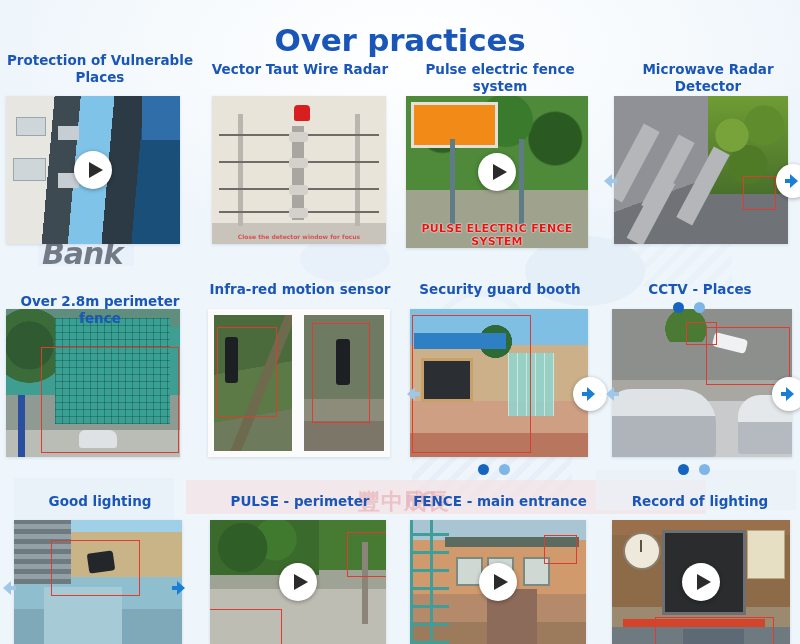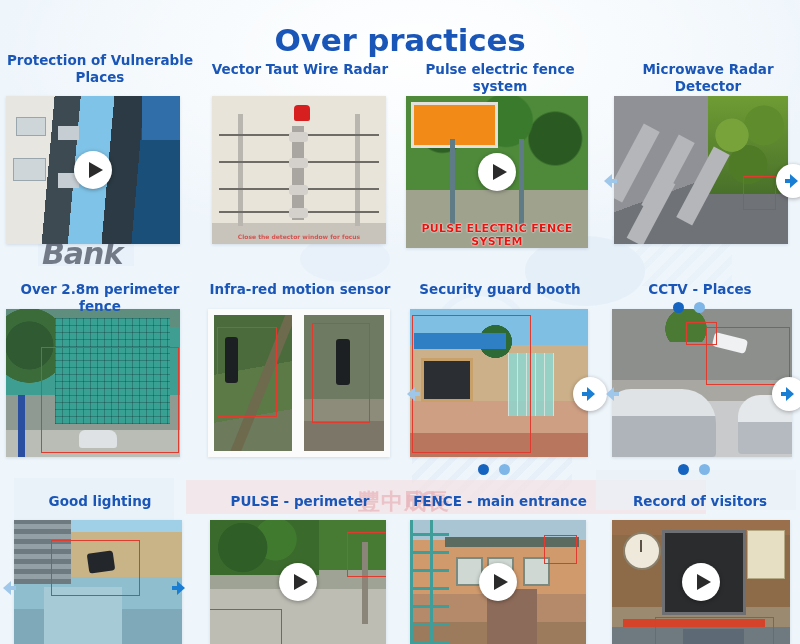--- a/index.html
+++ b/index.html
@@ -378,21 +378,21 @@
 
   <div class="dots" style="left:673px;top:250px;">
     <span class="dot on"></span>
     <span class="dot off"></span>
   </div>
 </div>
 
 <div class="row" style="top:278px;height:200px;">
 
   <div class="cell" style="left:0px;">
-    <div class="cap" style="top:3px;text-align:center;">Over 2.8m perimeter fence</div>
+    <div class="cap" style="top:15px;text-align:center;">Over 2.8m perimeter fence</div>
     <div class="frame" style="left:6px;top:31px;width:174px;height:148px;">
       <div class="photo p-green">
         <div class="tree"></div>
         <div class="mesh"></div>
         <div class="car"></div>
         <div class="pole"></div>
       </div>
       <div class="rbox" style="left:20%;top:26%;width:78%;height:70%;"></div>
     </div>
   </div>
@@ -522,21 +522,21 @@
         <div class="win" style="left:44%;top:30%;width:13%;height:20%;"></div>
         <div class="win" style="left:64%;top:30%;width:13%;height:20%;"></div>
         <div class="post"></div>
       </div>
       <div class="rbox" style="left:76%;top:12%;width:18%;height:22%;"></div>
       <div class="play"></div>
     </div>
   </div>
 
   <div class="cell" style="left:600px;">
-    <div class="cap" style="top:6px;">Record of visitors</div>
+    <div class="cap" style="top:6px;">Record of lighting</div>
     <div class="frame" style="left:12px;top:33px;width:178px;height:124px;">
       <div class="photo p-visit">
         <div class="door"></div>
         <div class="clock"></div>
         <div class="note"></div>
         <div class="tbl"></div>
         <div class="mat"></div>
       </div>
       <div class="rbox" style="left:24%;top:78%;width:66%;height:24%;"></div>
       <div class="play"></div>

